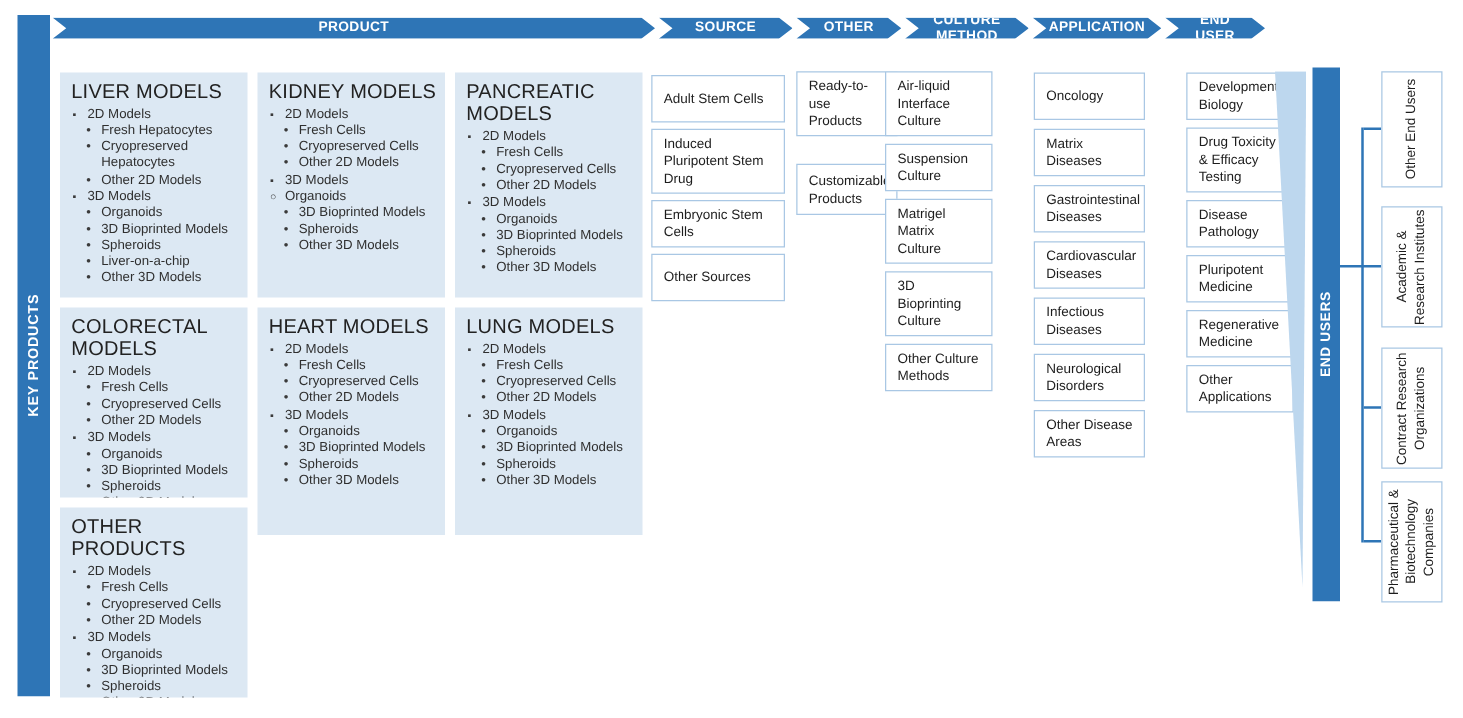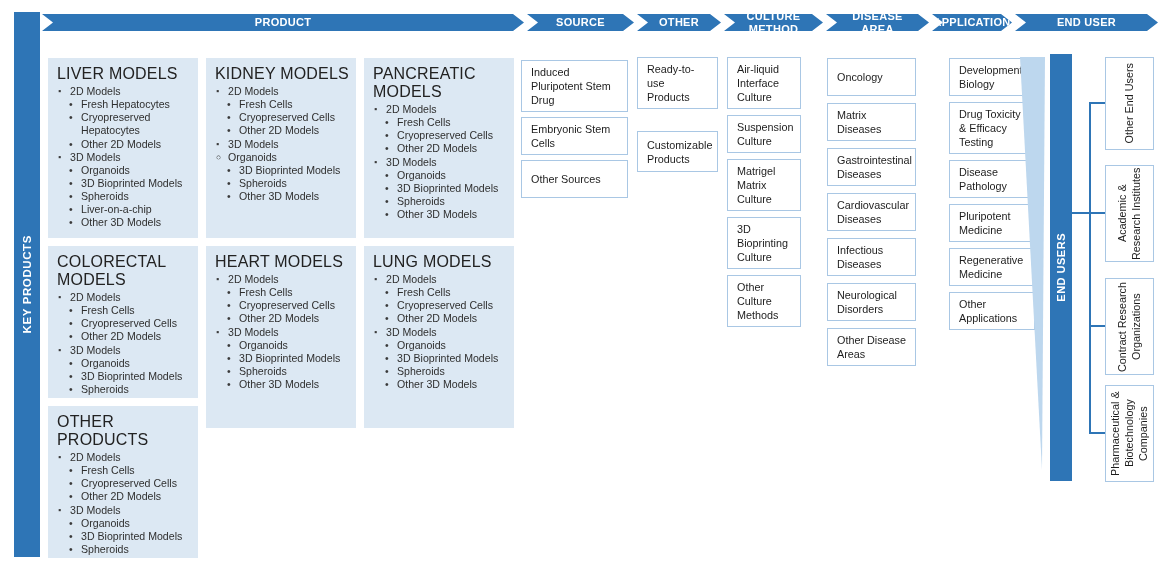--- a/index.html
+++ b/index.html
@@ -38,21 +38,21 @@
   .lvl2 .bullet{font-size:10.5px;}
   .itxt{flex:1;}
 
   
   .col{position:absolute;display:flex;flex-direction:column;}
   .wbox{background:#fff;border:1px solid var(--wborder);min-height:38px;box-sizing:border-box;
         display:flex;align-items:center;padding:4px 9px;font-size:10.8px;color:#1d1d1d;line-height:1.3;}
   #source-col{left:521px;top:60px;width:107px;gap:5px;}
   #type-col{left:637px;top:57px;width:81px;gap:22px;}
   #type-col .wbox{min-height:41px;}
-  #culture-col{left:727px;top:57px;width:74px;gap:6px;justify-content:space-between;}
+  #culture-col{left:708px;top:57px;width:86px;gap:6px;justify-content:space-between;}
   #disease-col{left:827px;top:58px;width:89px;gap:7px;}
   #application-col{left:949px;top:58px;width:86px;gap:6px;}
 
   
   #funnel{position:absolute;left:1020px;top:57px;width:25px;height:413px;background:var(--funnel);
           clip-path:polygon(0 0,100% 0,88% 100%);}
   #endusers-bar{position:absolute;left:1050px;top:54px;width:22px;height:427px;background:var(--blue);
                 display:flex;align-items:center;justify-content:center;}
   #endusers-bar span{color:#fff;font-weight:bold;font-size:11px;letter-spacing:.5px;white-space:nowrap;}
   .line{position:absolute;background:var(--blue);}
@@ -76,21 +76,20 @@
 <div id="canvas" style="--blue: #2E75B6; --panel: #DCE8F3; --wborder: #A9C7E4; --funnel: #BDD7EE;">
   <div id="key-bar">
     <span class="vtext">KEY PRODUCTS</span>
   </div>
 
   <div id="banner-row">
       <div class="chev">PRODUCT</div>
       <div class="chev">SOURCE</div>
       <div class="chev">OTHER</div>
       <div class="chev">CULTURE METHOD</div>
-      <div class="chev">DISEASE AREA</div>
       <div class="chev">APPLICATION</div>
       <div class="chev">END USER</div>
     </div>
 
   <div id="product-area">
       <div class="pcol">
         <div class="pbox">
           <div class="ptitle">LIVER MODELS</div>
           <div class="item lvl1">
             <span class="bullet">▪</span>
@@ -368,20 +367,23 @@
           </div>
           <div class="item lvl2">
             <span class="bullet">•</span>
             <span class="itxt">Other 3D Models</span>
           </div>
         </div>
       </div>
     </div>
 
   <div id="source-col" class="col">
+      <div class="wbox">
+        <span>Adult Stem Cells</span>
+      </div>
       <div class="wbox">
         <span>Induced Pluripotent Stem Drug</span>
       </div>
       <div class="wbox">
         <span>Embryonic Stem Cells</span>
       </div>
       <div class="wbox">
         <span>Other Sources</span>
       </div>
     </div>

